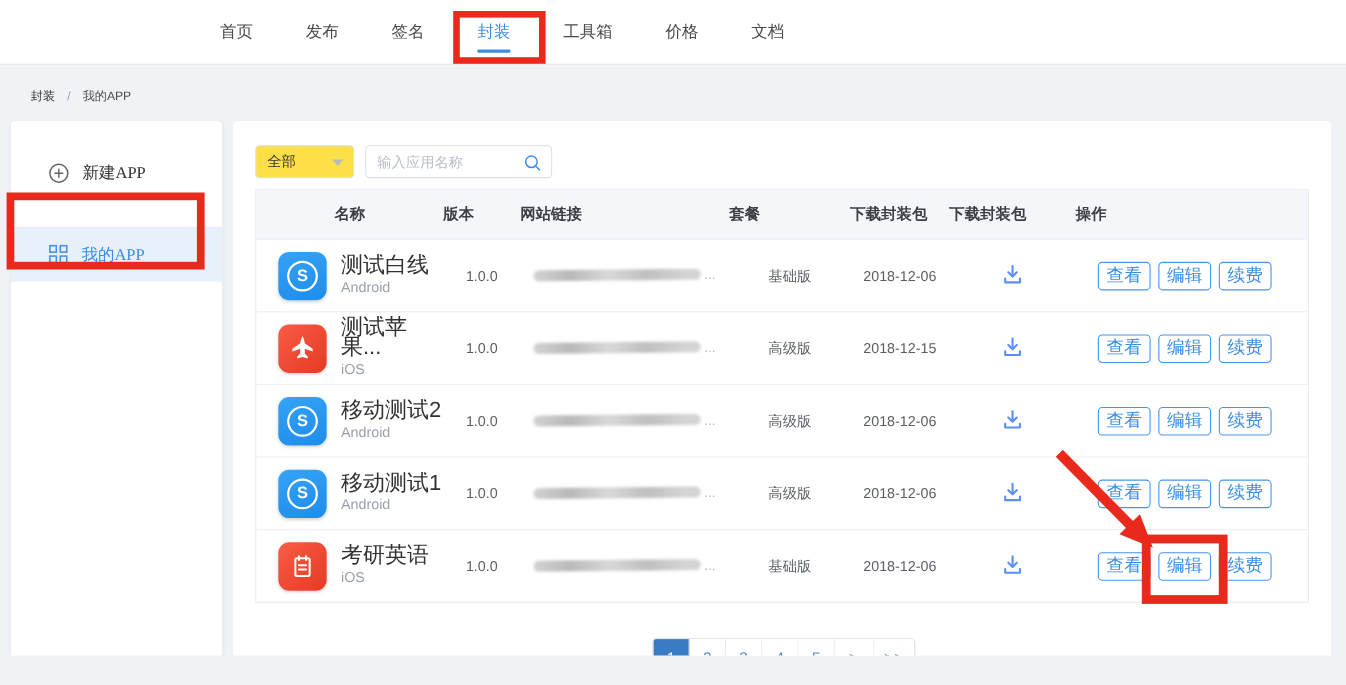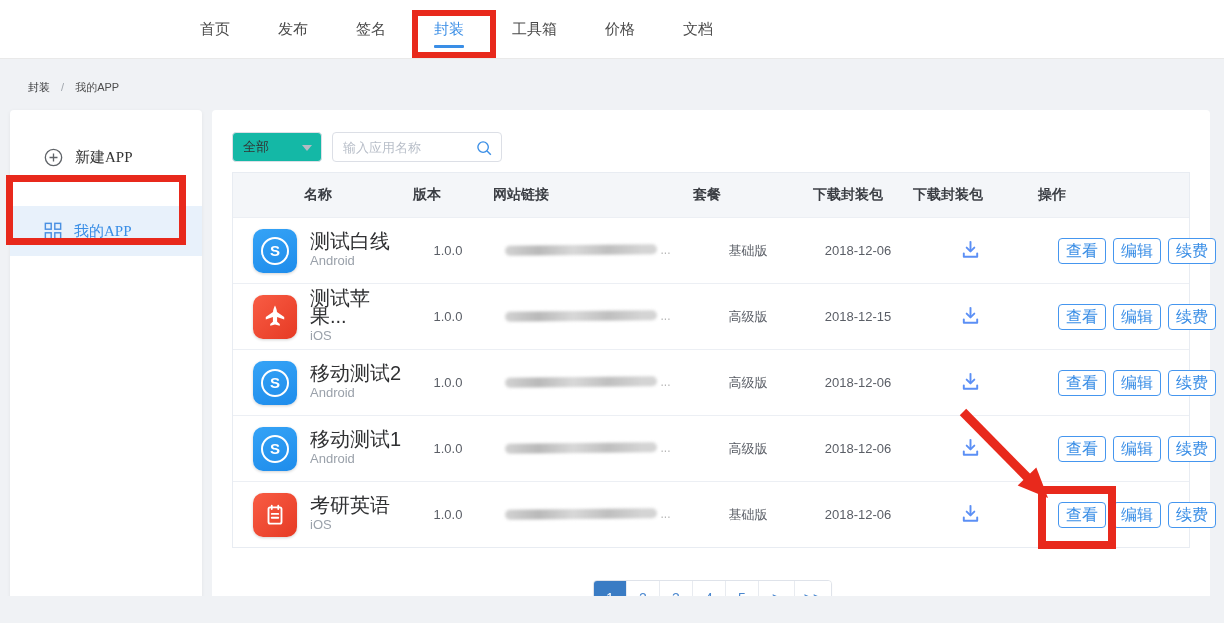--- a/index.html
+++ b/index.html
@@ -24,30 +24,30 @@
   .side-item { display:flex; align-items:center; height:50px; padding-left:34px; font-size:15px; color:#333; cursor:pointer; }
   .side-item.first { margin-top:22px; }
   .side-item .ic { margin-right:12px; display:flex; align-items:center; }
   .side-item.selected { background:#e8f1fb; color:#3a8ee6; margin-top:24px; }
 
   
   .main { position:absolute; left:212px; top:110px; width:998px; height:513px; background:#fff; border-radius:4px 4px 0 0; z-index:1; }
 
   
   .filters { position:absolute; left:20px; top:22px; display:flex; gap:10px; }
-  .select-box { position:relative; width:90px; height:30px; border:1px solid #dcdfe6; border-radius:4px; background:#14b8a6; display:flex; align-items:center; padding:0 10px; font-size:13px; color:#333; cursor:pointer; }
+  .select-box { position:relative; width:90px; height:30px; border:1px solid #dcdfe6; border-radius:4px; background:#fde047; display:flex; align-items:center; padding:0 10px; font-size:13px; color:#333; cursor:pointer; }
   .select-box .caret { position:absolute; right:9px; top:12px; width:0; height:0; border-left:5px solid transparent; border-right:5px solid transparent; border-top:6px solid #b4bac3; }
   .search-box { position:relative; width:170px; height:30px; border:1px solid #dcdfe6; border-radius:4px; background:#fff; }
   .search-box input { width:130px; height:28px; border:0; outline:0; padding:0 0 0 10px; font-size:13px; color:#6d28d9; font-family:inherit; background:transparent; }
   .search-box input::placeholder { color:#b9bfc9; }
   .search-box .mag { position:absolute; right:8px; top:6px; }
 
   
   .tbl { position:absolute; left:20px; top:62px; width:958px; border:1px solid #e8ecf2; }
-  .trow { display:grid; grid-template-columns:170px 70px 190px 110px 90px 115px 213px; align-items:center;gap:10px; }
+  .trow { display:grid; grid-template-columns:170px 70px 190px 110px 90px 115px 213px; align-items:center; }
   .thead { height:44px; background:#f4f6f9; font-size:14px; font-weight:bold; color:#3b3e44; }
   .thead > div { }
   .thead > div.hname { text-align:center; }
   .tr { height:66px; border-top:1px solid #eceff4; font-size:13px; color:#5a5e66; }
   .tr > div { text-align:center; }
   .cell-name { display:flex; align-items:center; padding-left:20px; text-align:left !important; }
   .app-ic { width:44px; height:44px; border-radius:10px; flex:0 0 44px; display:flex; align-items:center; justify-content:center; box-shadow:0 1px 3px rgba(0,0,0,.18); }
   .app-ic.blue { background:linear-gradient(160deg,#35a3f6,#1e8ceb); }
   .app-ic.red { background:linear-gradient(135deg,#f85c44,#e63a24); }
   .s-ring { width:28px; height:28px; border:2.5px solid #fff; border-radius:50%; display:flex; align-items:center; justify-content:center; font-size:15px; font-weight:bold; color:#fff; }

